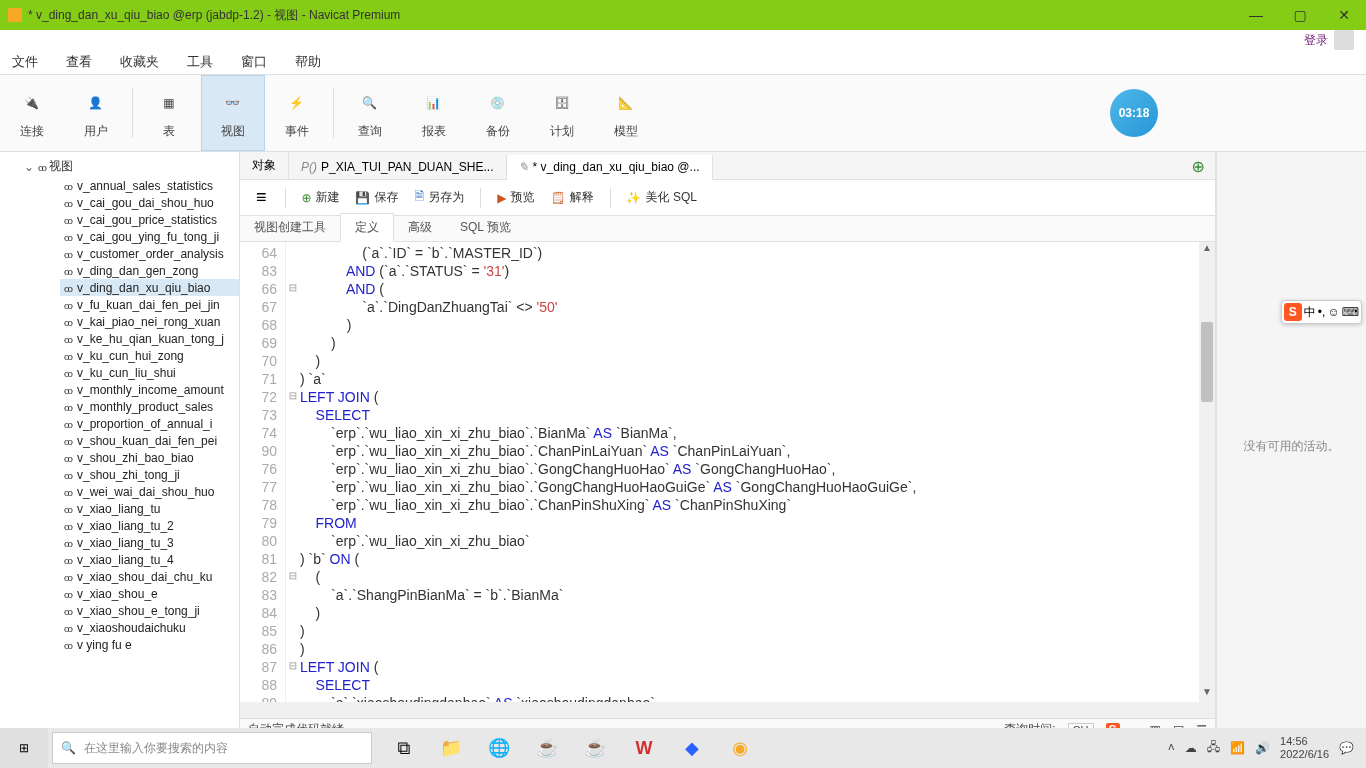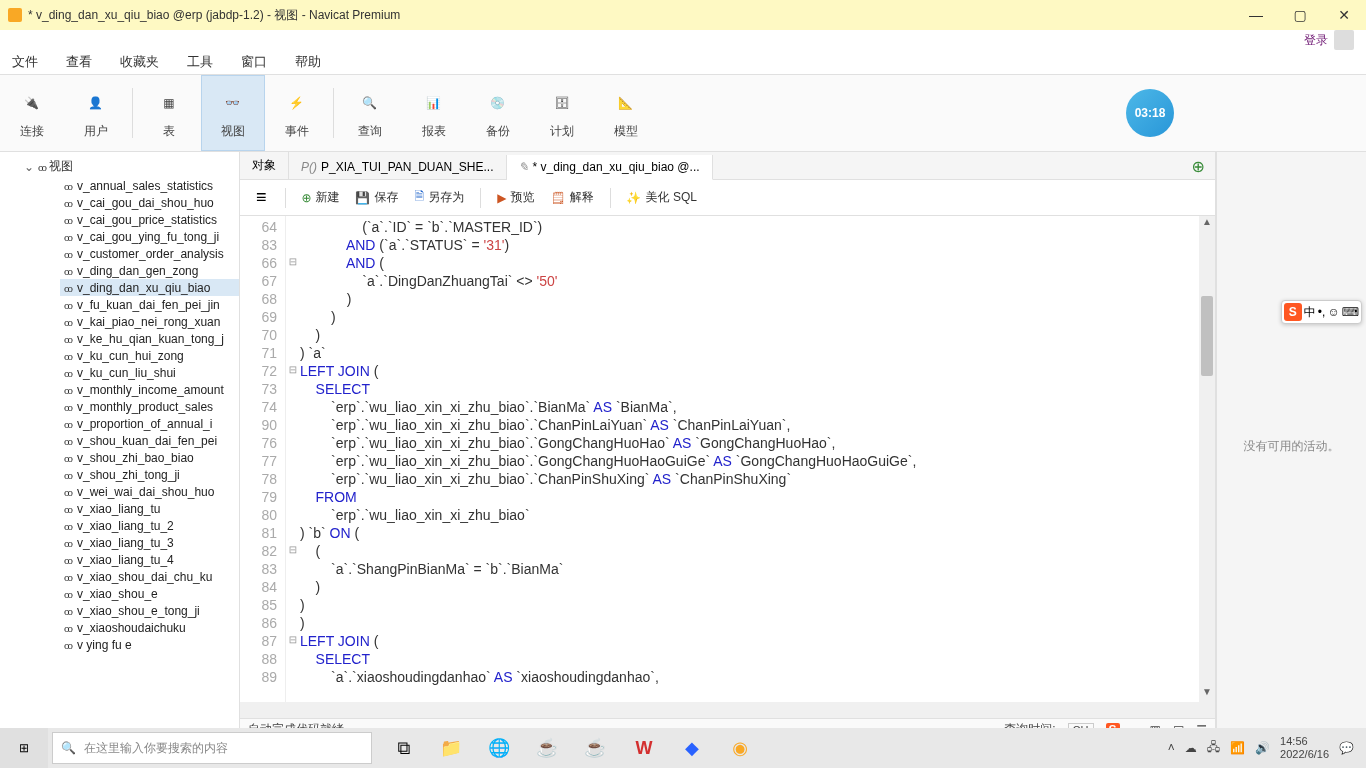--- a/index.html
+++ b/index.html
@@ -1,34 +1,34 @@
 <!DOCTYPE html>
 <html><head>
 <meta charset="utf-8">
 <style>
 * { margin: 0; padding: 0; box-sizing: border-box; font-family: "Microsoft YaHei", "Segoe UI", sans-serif; }
 body { width: 1366px; height: 768px; overflow: hidden; background: #fff; position: relative; }
 
-.titlebar { height: 30px; background: #fef9c3; display: flex; align-items: center; padding: 0 8px; font-size: 12px; color: #333; }
+.titlebar { height: 30px; background: #84cc16; display: flex; align-items: center; padding: 0 8px; font-size: 12px; color: #333; }
 .titlebar .orange-dot { width: 14px; height: 14px; background: #f9a825; border-radius: 2px; margin-right: 6px; }
 .titlebar .title-text { flex: 1; }
 .titlebar .win-controls { display: flex; gap: 24px; padding-right: 4px; }
 .titlebar .win-btn { width: 20px; text-align: center; font-size: 14px; cursor: pointer; }
 
 .userbar { height: 20px; display: flex; justify-content: flex-end; align-items: center; padding-right: 12px; font-size: 12px; color: #701a75; }
 .userbar .avatar { width: 20px; height: 20px; background: #ddd; border-radius: 2px; margin-left: 6px; }
 
 .menubar { height: 24px; display: flex; align-items: center; padding-left: 12px; gap: 28px; font-size: 13px; color: #333; }
 
 .ribbon { height: 78px; border-top: 1px solid #e0e0e0; border-bottom: 1px solid #e0e0e0; display: flex; align-items: center; position: relative; background: #fafafa; }
 .ribbon-item { width: 64px; height: 100%; display: flex; flex-direction: column; align-items: center; justify-content: center; font-size: 12px; color: #444; gap: 4px; }
 .ribbon-item.active { background: #d9e8f5; box-shadow: inset 0 0 0 1px #b8d4ed; }
 .ribbon-icon { width: 32px; height: 32px; display: flex; align-items: center; justify-content: center; }
 .ribbon-sep { width: 1px; height: 50px; background: #ddd; margin: 0 4px; }
-.clock-badge { position: absolute; right: 192px; top: 14px; width: 48px; height: 48px; border-radius: 50%; background: linear-gradient(135deg,#4db8e8,#2896d8); color: #fff; display: flex; align-items: center; justify-content: center; font-size: 12px; font-weight: bold; }
+.clock-badge { position: absolute; right: 208px; top: 14px; width: 48px; height: 48px; border-radius: 50%; background: linear-gradient(135deg,#4db8e8,#2896d8); color: #fff; display: flex; align-items: center; justify-content: center; font-size: 12px; font-weight: bold; }
 
 .main { display: flex; height: 588px; }
 .sidebar { width: 240px; overflow: hidden; border-right: 1px solid #e0e0e0; font-size: 12px; background: #fff; }
 .tree-root { padding: 4px 0 0 24px; }
 .tree-node { display: flex; align-items: center; gap: 4px; padding: 2px 0; color: #333; cursor: pointer; }
 .tree-node .chev { width: 10px; color: #666; }
 .tree-list { padding-left: 36px; }
 .tree-item { display: flex; align-items: center; gap: 6px; padding: 1.5px 0 1.5px 4px; color: #222; white-space: nowrap; cursor: pointer; }
 .tree-item.selected { background: #d9e8f5; }
 .oo-icon { font-size: 11px; color: #333; font-family: Liberation Serif, serif; letter-spacing: -2px; }
@@ -317,20 +317,26 @@
       <span class="tb-btn">
           <span style="color:#cc5522">🗒</span>
           <span>解释</span>
         </span>
       <span class="tb-sep"></span>
       <span class="tb-btn">
           <span style="color:#cc9922">✨</span>
           <span>美化 SQL</span>
         </span>
     </div>
+    <div class="subtabs" id="subtabs">
+        <div class="subtab">视图创建工具</div>
+        <div class="subtab active">定义</div>
+        <div class="subtab">高级</div>
+        <div class="subtab">SQL 预览</div>
+      </div>
     <div class="editor">
       <div class="gutter" id="gutter">
           <div>64</div>
           <div>83</div>
           <div>66</div>
           <div>67</div>
           <div>68</div>
           <div>69</div>
           <div>70</div>
           <div>71</div>

